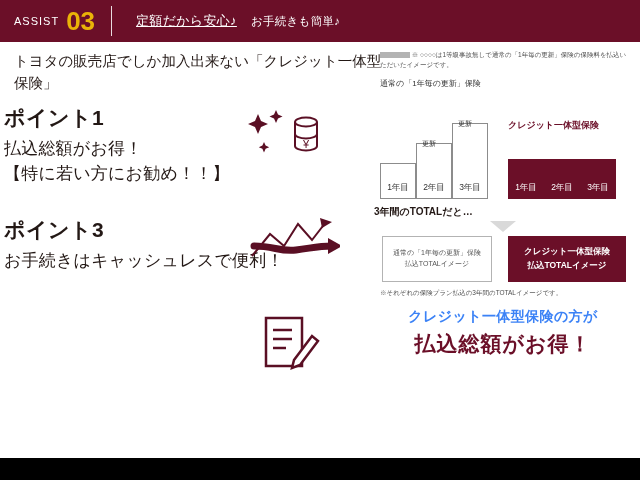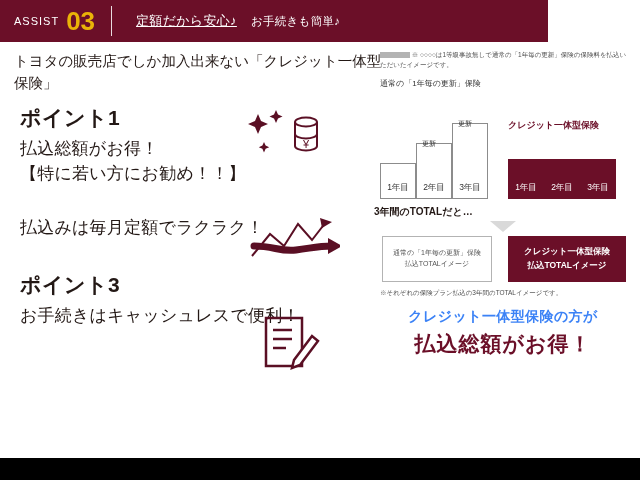--- a/index.html
+++ b/index.html
@@ -19,21 +19,21 @@
     position: relative;
     width: 640px;
     height: 480px;
     background: #ffffff;
   }
 
   
   .header {
     position: absolute;
     left: 0; top: 0;
-    width: 548px;
+    width: 640px;
     height: 42px;
     background: #6b0f28;
     color: #ffffff;
     display: flex;
     align-items: center;
   }
   .assist-label {
     font-size: 11px;
     letter-spacing: 1px;
     margin-left: 14px;
@@ -80,21 +80,21 @@
     top: 50px;
     width: 370px;
     font-size: 14.5px;
     line-height: 1.55;
     color: #231815;
   }
 
   
   .points {
     position: absolute;
-    left: 20px;
+    left: 4px;
     top: 104px;
     width: 360px;
   }
   .point-block { margin-bottom: 20px; }
   .point-title {
     font-size: 21px;
     font-weight: bold;
     letter-spacing: 0.5px;
     margin-bottom: 5px;
   }
@@ -304,21 +304,20 @@
 
   <div class="points">
 
     <div class="point-block">
       <div class="point-title">ポイント1</div>
       <div class="point-line">払込総額がお得！</div>
       <div class="point-line">【特に若い方にお勧め！！】</div>
     </div>
 
     <div class="point-block" style="margin-top:30px">
-      <div class="point-line">払込みは毎月定額でラクラク！</div>
     </div>
 
     <div class="point-block" style="margin-top:30px">
       <div class="point-title">ポイント3</div>
       <div class="point-line">お手続きはキャッシュレスで便利！</div>
     </div>
 
   </div>
 
   <div class="icon-coins">

